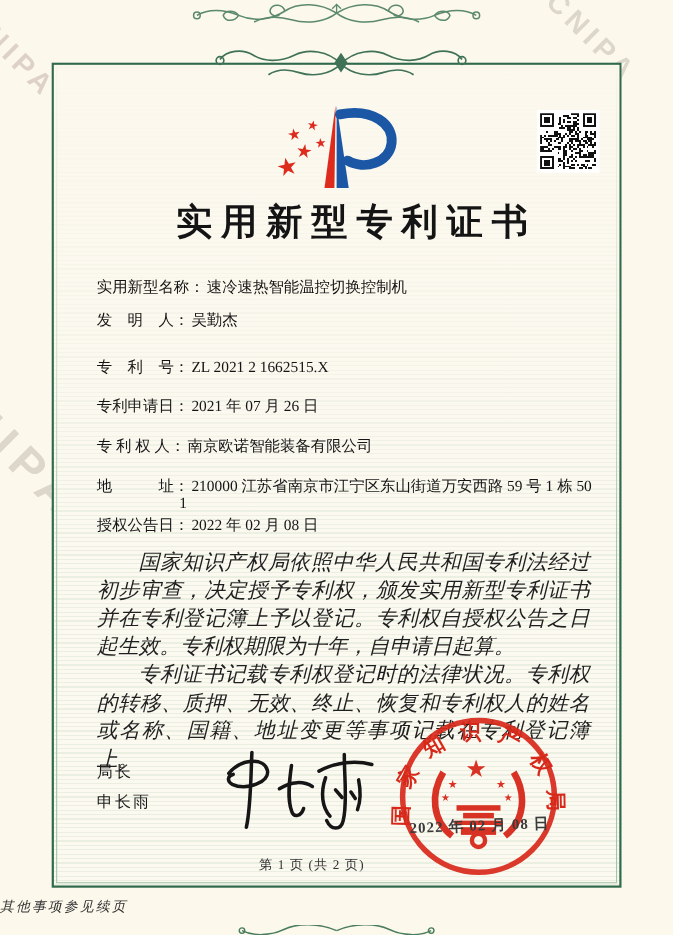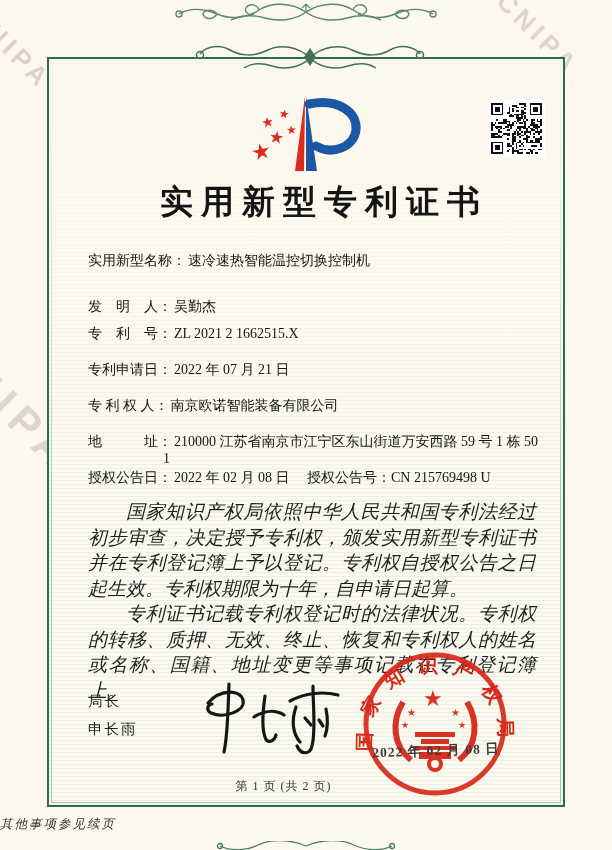--- a/index.html
+++ b/index.html
@@ -379,41 +379,38 @@
       <rect x="23" y="28" width="1" height="1" fill="#111"></rect>
       <rect x="25" y="28" width="1" height="1" fill="#111"></rect>
       <rect x="26" y="28" width="1" height="1" fill="#111"></rect>
     </svg>
 
   <div class="title">实用新型专利证书</div>
 
   <div class="field" style="top:252px">
     <span class="lab">实用新型名称：</span><span class="val">速冷速热智能温控切换控制机</span>
   </div>
-  <div class="field" style="top:298px">
+  <div class="field" style="top:282px">
     <span class="lab">发　明　人：</span><span class="val">吴勤杰</span>
   </div>
   <div class="field" style="top:325px">
     <span class="lab">专　利　号：</span><span class="val">ZL 2021 2 1662515.X</span>
   </div>
   <div class="field" style="top:361px">
-    <span class="lab">专利申请日：</span><span class="val">2022 年 07 月 21 日</span>
+    <span class="lab">专利申请日：</span><span class="val">2021 年 07 月 26 日</span>
   </div>
   <div class="field" style="top:397px">
     <span class="lab">专 利 权 人：</span><span class="val">南京欧诺智能装备有限公司</span>
   </div>
   <div class="field" style="top:433px">
     <span class="lab">地　　　址：</span><span class="val">210000 江苏省南京市江宁区东山街道万安西路 59 号 1 栋 50</span>
   </div>
   <div class="addr2" style="top:451px">1</div>
   <div class="field" style="top:469px">
     <span class="lab">授权公告日：</span><span class="val">2022 年 02 月 08 日</span>
-  </div>
-  <div class="grant-no" style="top:469px">
-    <span class="lab">授权公告号：</span><span class="val">CN 215769498 U</span>
   </div>
 
   <div class="paras">
     <p>国家知识产权局依照中华人民共和国专利法经过初步审查，决定授予专利权，颁发实用新型专利证书并在专利登记簿上予以登记。专利权自授权公告之日起生效。专利权期限为十年，自申请日起算。</p>
     <p>专利证书记载专利权登记时的法律状况。专利权的转移、质押、无效、终止、恢复和专利权人的姓名或名称、国籍、地址变更等事项记载在专利登记簿上。</p>
   </div>
 
   <div class="officer" style="top:692px">局长</div>
   <div class="officer" style="top:720px">申长雨</div>
 

